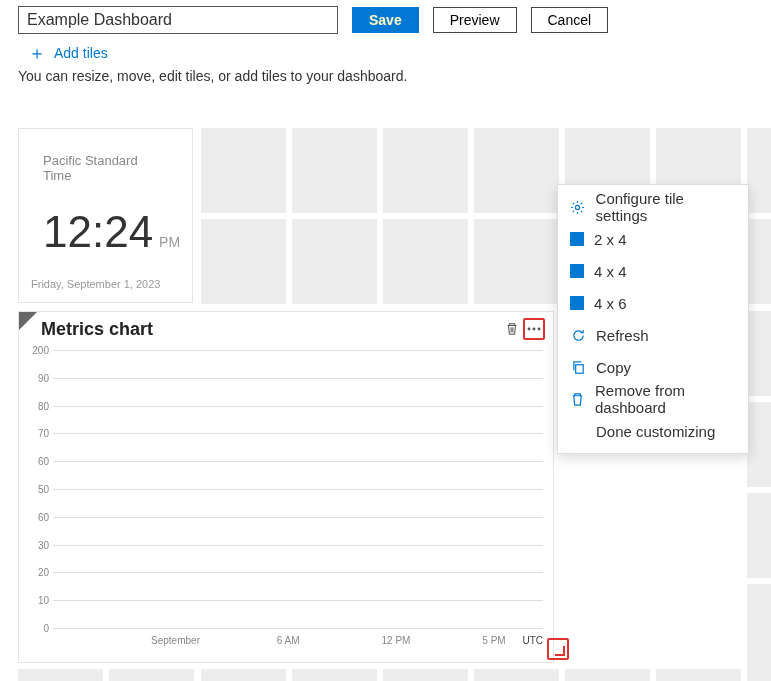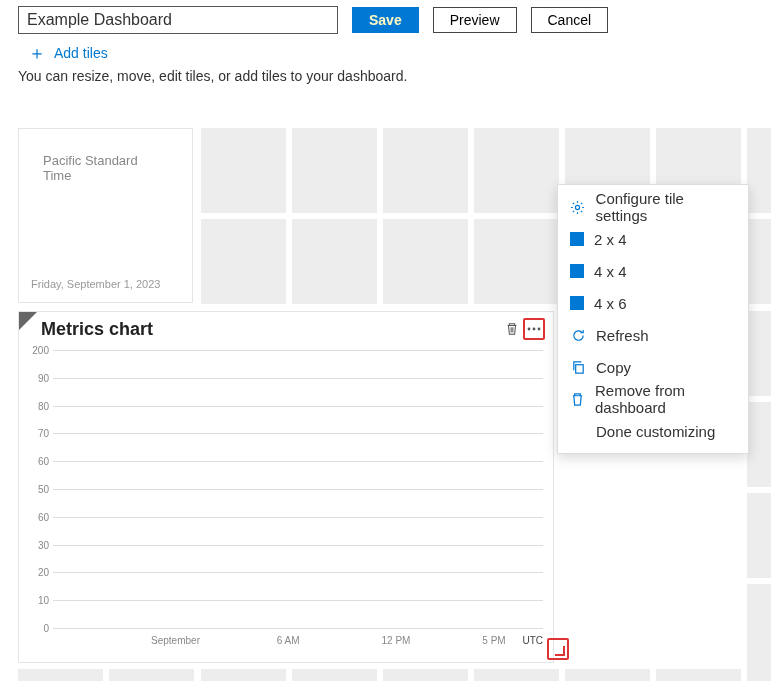--- a/index.html
+++ b/index.html
@@ -94,20 +94,24 @@
   <div class="bg-cell" style="left:183px;top:541px;width:85px;height:20px"></div>
   <div class="bg-cell" style="left:274px;top:541px;width:85px;height:20px"></div>
   <div class="bg-cell" style="left:365px;top:541px;width:85px;height:20px"></div>
   <div class="bg-cell" style="left:456px;top:541px;width:85px;height:20px"></div>
   <div class="bg-cell" style="left:547px;top:541px;width:85px;height:20px"></div>
   <div class="bg-cell" style="left:638px;top:541px;width:85px;height:20px"></div>
   <div class="bg-cell" style="left:729px;top:541px;width:85px;height:20px"></div>
 
   <div class="clock-tile">
     <div class="tz">Pacific Standard Time</div>
+    <div class="time-row">
+      <div class="time-big">12:24</div>
+      <div class="time-ampm">PM</div>
+    </div>
     <div class="date">Friday, September 1, 2023</div>
   </div>
 
   <div class="metrics-tile">
     <div class="tile-corner"></div>
     <div class="tile-header">
       <span class="tile-title">Metrics chart</span>
       <span class="spacer"></span>
       <span class="icon-btn">
         <svg width="14" height="14" viewBox="0 0 16 16" fill="none" stroke="currentColor" stroke-width="1.2">

